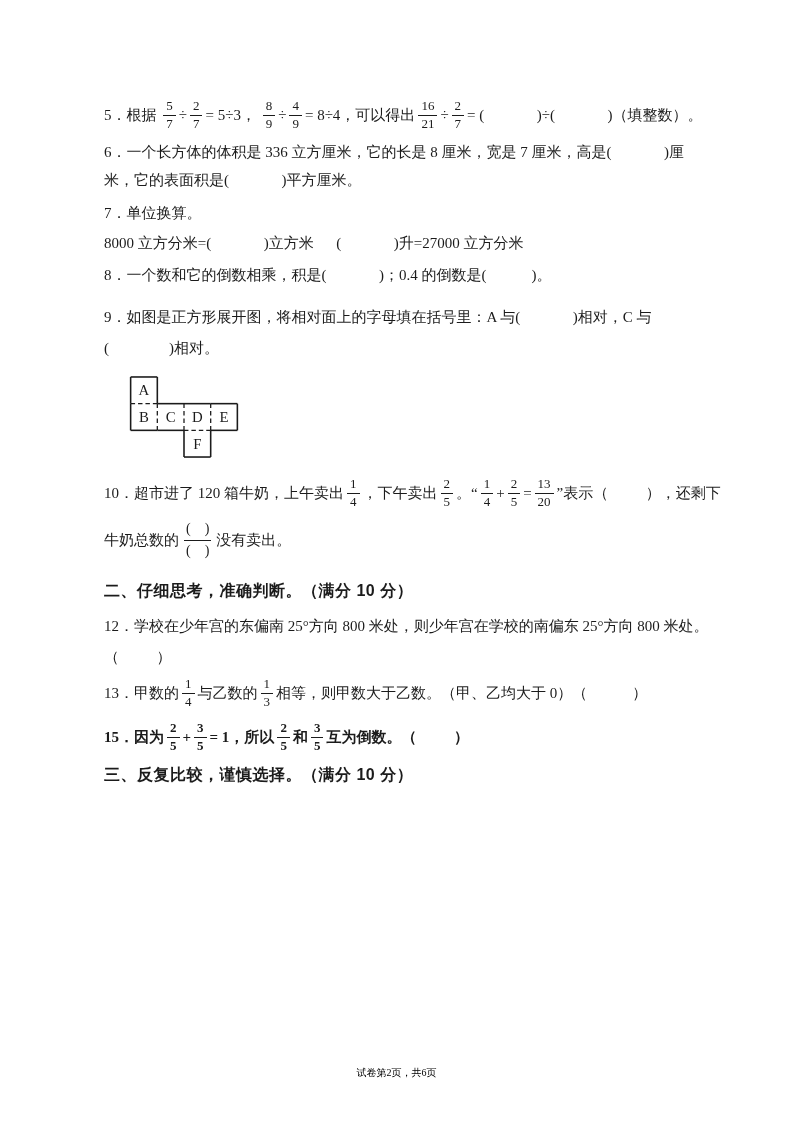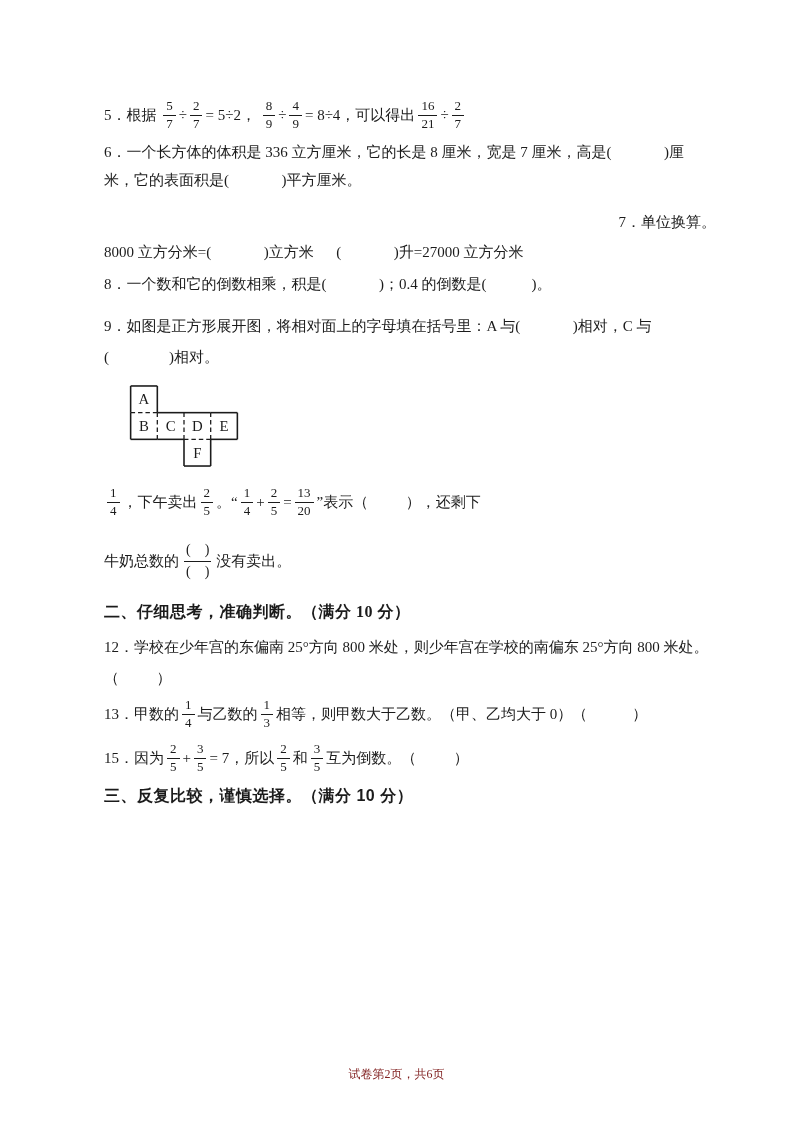--- a/index.html
+++ b/index.html
@@ -19,53 +19,54 @@
         font-size:13px;line-height:1.15;margin:0 3px;}
   .frac .fn{padding:0 3px 1px;border-bottom:1.2px solid #1b1b1b;}
   .frac .fd{padding:1px 3px 0;}
   .bfrac{display:inline-flex;flex-direction:column;align-items:center;
         font-size:14px;line-height:1.2;margin:0 5px;}
   .bfrac .fn{padding:0 2px 2px;border-bottom:1.3px solid #1b1b1b;white-space:pre;}
   .bfrac .fd{padding-top:2px;white-space:pre;}
   
   #q5{margin-top:0;height:44px;}
   #q6a{margin-top:5px;} #q6b{margin-top:8px;}
-  #q7{margin-top:22px;justify-content:flex-end;} #q7b{margin-top:10px;}
+  #q7{margin-top:13px;} #q7b{margin-top:10px;}
   #q8{margin-top:12px;}
   #q9a{margin-top:22px;} #q9b{margin-top:11px;}
   #net{margin-top:17px;height:84px;margin-left:24px;}
   #q10a{margin-top:8px;height:44px;}
-  #q10b{margin-top:12px;height:50px;}
-  #h2{margin-top:15px;font-family:Liberation Serif, serif;}
+  #q10b{margin-top:0;height:50px;}
+  #h2{margin-top:15px;}
   #q11{margin-top:7px;}
   #q12a{margin-top:14px;} #q12b{margin-top:11px;}
   #q13{margin-top:6px;height:40px;align-items:center;}
   #q14{margin-top:7px;}
-  #q15{margin-top:4px;height:40px;}
+  #q15{margin-top:4px;height:40px;font-weight:bold;}
   #h3{margin-top:7px;}
   #q16{margin-top:10px;}
   #footer{position:absolute;left:0;right:0;top:1066px;text-align:center;
-          font-size:12px;color:#7f1d1d;}
+          font-size:10px;color:#000000;}
 </style>
 </head>
 <body>
 
 <div id="doc"><div class="line" id="q5">
       <span>5．根据 </span>
       <span class="frac"><span class="fn">5</span><span class="fd">7</span></span>
       <span>÷</span>
       <span class="frac"><span class="fn">2</span><span class="fd">7</span></span>
-      <span>= 5÷2， </span>
+      <span>= 5÷3， </span>
       <span class="frac"><span class="fn">8</span><span class="fd">9</span></span>
       <span>÷</span>
       <span class="frac"><span class="fn">4</span><span class="fd">9</span></span>
       <span>= 8÷4，可以得出</span>
       <span class="frac"><span class="fn">16</span><span class="fd">21</span></span>
       <span>÷</span>
       <span class="frac"><span class="fn">2</span><span class="fd">7</span></span>
+      <span>= (              )÷(              )（填整数）。</span>
     </div><div class="line" id="q6a">
       <span>6．一个长方体的体积是 336 立方厘米，它的长是 8 厘米，宽是 7 厘米，高是(              )厘</span>
     </div><div class="line" id="q6b">
       <span>米，它的表面积是(              )平方厘米。</span>
     </div><div class="line" id="q7">
       <span>7．单位换算。</span>
     </div><div class="line" id="q7b">
       <span>8000 立方分米=(              )立方米      (              )升=27000 立方分米</span>
     </div><div class="line" id="q8">
       <span>8．一个数和它的倒数相乘，积是(              )；0.4 的倒数是(            )。</span>
@@ -93,20 +94,21 @@
       <line x1="81" y1="54" x2="81" y2="81" stroke="#1b1b1b" stroke-width="1.6"></line>
       <line x1="54" y1="81" x2="81" y2="81" stroke="#1b1b1b" stroke-width="1.6"></line>
       <line x1="54" y1="54" x2="54" y2="81" stroke="#1b1b1b" stroke-width="1.6"></line>
       <text x="13.5" y="18.5" text-anchor="middle" font-size="15" font-family="&quot;Liberation Serif&quot;,&quot;DejaVu Serif&quot;,serif" fill="#1b1b1b">A</text>
       <text x="13.5" y="45.5" text-anchor="middle" font-size="15" font-family="&quot;Liberation Serif&quot;,&quot;DejaVu Serif&quot;,serif" fill="#1b1b1b">B</text>
       <text x="40.5" y="45.5" text-anchor="middle" font-size="15" font-family="&quot;Liberation Serif&quot;,&quot;DejaVu Serif&quot;,serif" fill="#1b1b1b">C</text>
       <text x="67.5" y="45.5" text-anchor="middle" font-size="15" font-family="&quot;Liberation Serif&quot;,&quot;DejaVu Serif&quot;,serif" fill="#1b1b1b">D</text>
       <text x="94.5" y="45.5" text-anchor="middle" font-size="15" font-family="&quot;Liberation Serif&quot;,&quot;DejaVu Serif&quot;,serif" fill="#1b1b1b">E</text>
       <text x="67.5" y="72.5" text-anchor="middle" font-size="15" font-family="&quot;Liberation Serif&quot;,&quot;DejaVu Serif&quot;,serif" fill="#1b1b1b">F</text>
     </svg><div class="line" id="q10a">
+      <span>10．超市进了 120 箱牛奶，上午卖出</span>
       <span class="frac"><span class="fn">1</span><span class="fd">4</span></span>
       <span>，下午卖出</span>
       <span class="frac"><span class="fn">2</span><span class="fd">5</span></span>
       <span>。“</span>
       <span class="frac"><span class="fn">1</span><span class="fd">4</span></span>
       <span>+</span>
       <span class="frac"><span class="fn">2</span><span class="fd">5</span></span>
       <span>=</span>
       <span class="frac"><span class="fn">13</span><span class="fd">20</span></span>
       <span>”表示（          ），还剩下</span>
@@ -122,21 +124,21 @@
       <span>13．甲数的</span>
       <span class="frac"><span class="fn">1</span><span class="fd">4</span></span>
       <span>与乙数的</span>
       <span class="frac"><span class="fn">1</span><span class="fd">3</span></span>
       <span>相等，则甲数大于乙数。（甲、乙均大于 0）（            ）</span>
     </div><div class="line" id="q15">
       <span>15．因为</span>
       <span class="frac"><span class="fn">2</span><span class="fd">5</span></span>
       <span>+</span>
       <span class="frac"><span class="fn">3</span><span class="fd">5</span></span>
-      <span>= 7，所以</span>
+      <span>= 1，所以</span>
       <span class="frac"><span class="fn">2</span><span class="fd">5</span></span>
       <span>和</span>
       <span class="frac"><span class="fn">3</span><span class="fd">5</span></span>
       <span>互为倒数。（          ）</span>
     </div><div class="heading" id="h3">三、反复比较，谨慎选择。（满分 10 分）</div></div>
 
 <div id="footer">
   <span>试卷第2页，共6页</span>
 </div>
 

